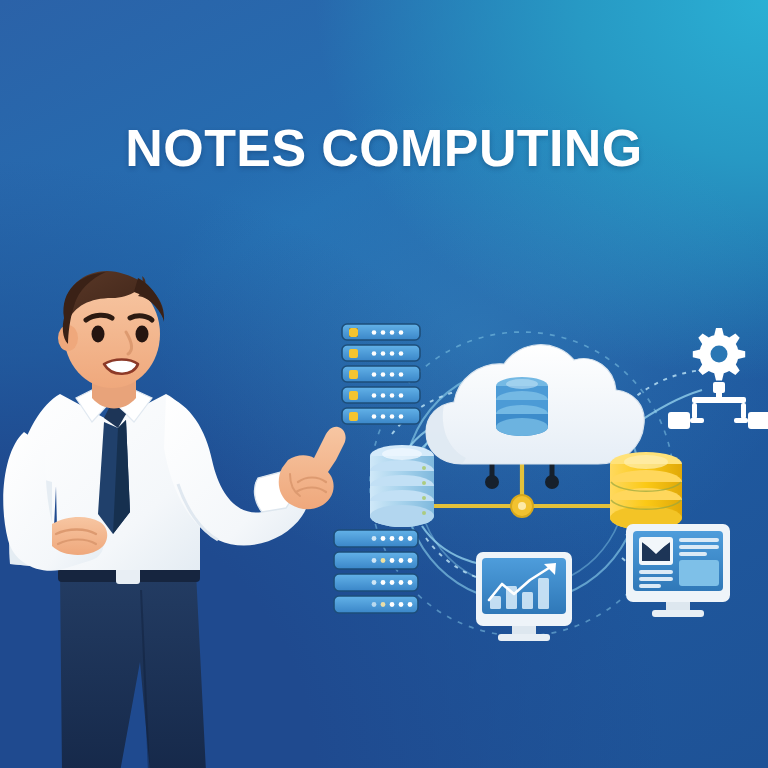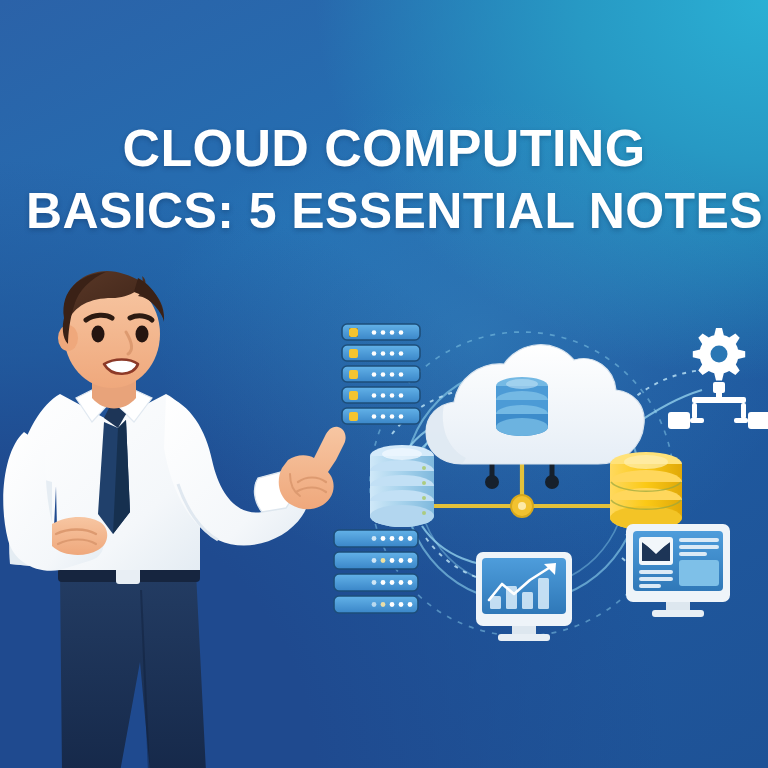--- a/index.html
+++ b/index.html
@@ -53,22 +53,21 @@
 </style>
 </head>
 <body>
 
 <div class="stage">
 
   <div class="bg-base"></div>
   <div class="bg-sheen"></div>
 
   <div class="title-block">
-    <span class="title-line l1">CLOUD COMPUTING</span>
-    <span class="title-line l2">BASICS: 5 ESSENTIAL NOTES</span>
+    <span class="title-line l1">NOTES COMPUTING</span>
   </div>
 
   <div class="person">
     <svg width="352" height="500" viewBox="0 0 352 500">
       <defs>
         <linearGradient id="shirtG" x1="0" y1="0" x2="1" y2="1">
           <stop offset="0%" stop-color="#ffffff"></stop>
           <stop offset="70%" stop-color="#f4f7fa"></stop>
           <stop offset="100%" stop-color="#e4ecf3"></stop>
         </linearGradient>

